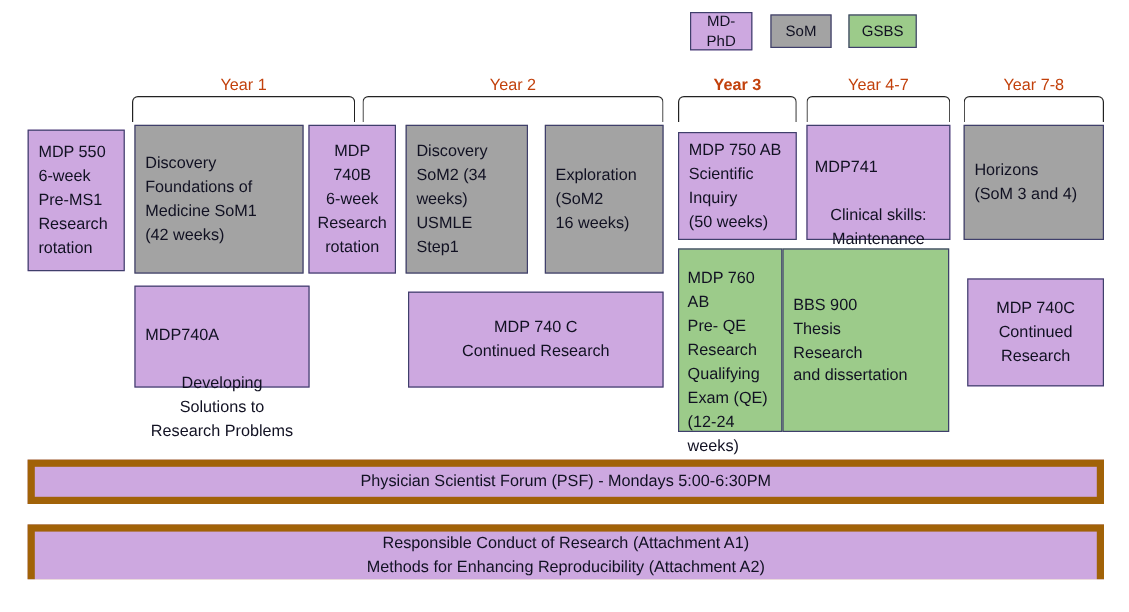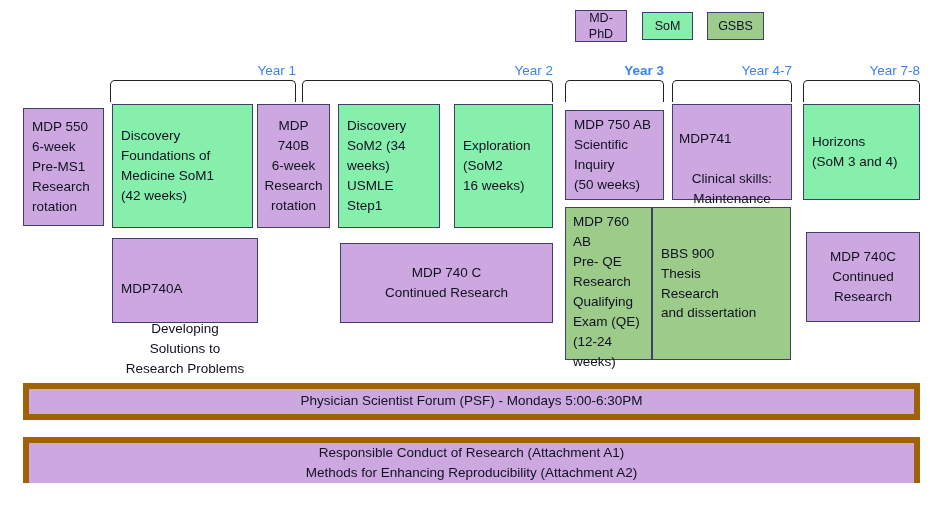--- a/index.html
+++ b/index.html
@@ -19,21 +19,21 @@
     position: absolute;
     box-sizing: border-box;
     border: 1px solid #3f3f6b;
     color: #111122;
     font-size: 13.5px;
     line-height: 1.48;
     padding: 6px 8px;
     white-space: pre-line;
   }
   .purple { background: #cda8e0; }
-  .blue   { background: #86efac; }
+  .blue   { background: #a3a3a3; }
   .green  { background: #9ccb8a; }
   .fill-center { display: flex; align-items: center; justify-content: center; text-align: center; }
   .fill-left   { display: flex; align-items: center; justify-content: flex-start; text-align: left; }
   .fill-top-left { display: flex; align-items: flex-start; justify-content: flex-start; text-align: left; }
 
   
   .legend-chip {
     position: absolute;
     box-sizing: border-box;
     border: 1px solid #3f3f6b;
@@ -44,22 +44,22 @@
     align-items: center;
     justify-content: center;
     text-align: center;
     white-space: pre-line;
   }
 
   
   .year-label {
     position: absolute;
     font-size: 13.5px;
-    color: #3b82f6;
-    text-align: right;
+    color: #c2410c;
+    text-align: center;
     white-space: nowrap;
   }
   .bracket {
     position: absolute;
     box-sizing: border-box;
     border-top: 1.6px solid #222;
     border-left: 1.6px solid #222;
     border-right: 1.6px solid #222;
     border-bottom: none;
     border-radius: 5px 5px 0 0;
@@ -164,33 +164,33 @@
 Maintenance
 and
 development</div>
   </div>
 
   <div class="box blue fill-left" style="left:803px; top:104px; width:117px; height:96px;">
     <span>Horizons
 (SoM 3 and 4)</span>
   </div>
 
-  <div class="box purple" style="left:112px; top:238px; width:146px; height:85px; padding:20px 8px;">
+  <div class="box purple" style="left:112px; top:238px; width:146px; height:85px; padding:10px 8px;">
     <div style="text-align:left;">MDP740A</div>
     <div style="text-align:center;">Developing
 Solutions to
 Research Problems</div>
   </div>
 
   <div class="box purple fill-center" style="left:340px; top:243px; width:213px; height:80px;">
     <span>MDP 740 C
 Continued Research</span>
   </div>
 
-  <div class="box green green-left fill-top-left" style="left:565px; top:207px; width:87px; height:153px; padding:4px 7px;">
+  <div class="box green green-left fill-top-left" style="left:565px; top:207px; width:87px; height:153px; padding:14px 7px;">
     <span>MDP 760
 AB
 Pre- QE
 Research
 Qualifying
 Exam (QE)
 (12-24
 weeks)</span>
   </div>
 

